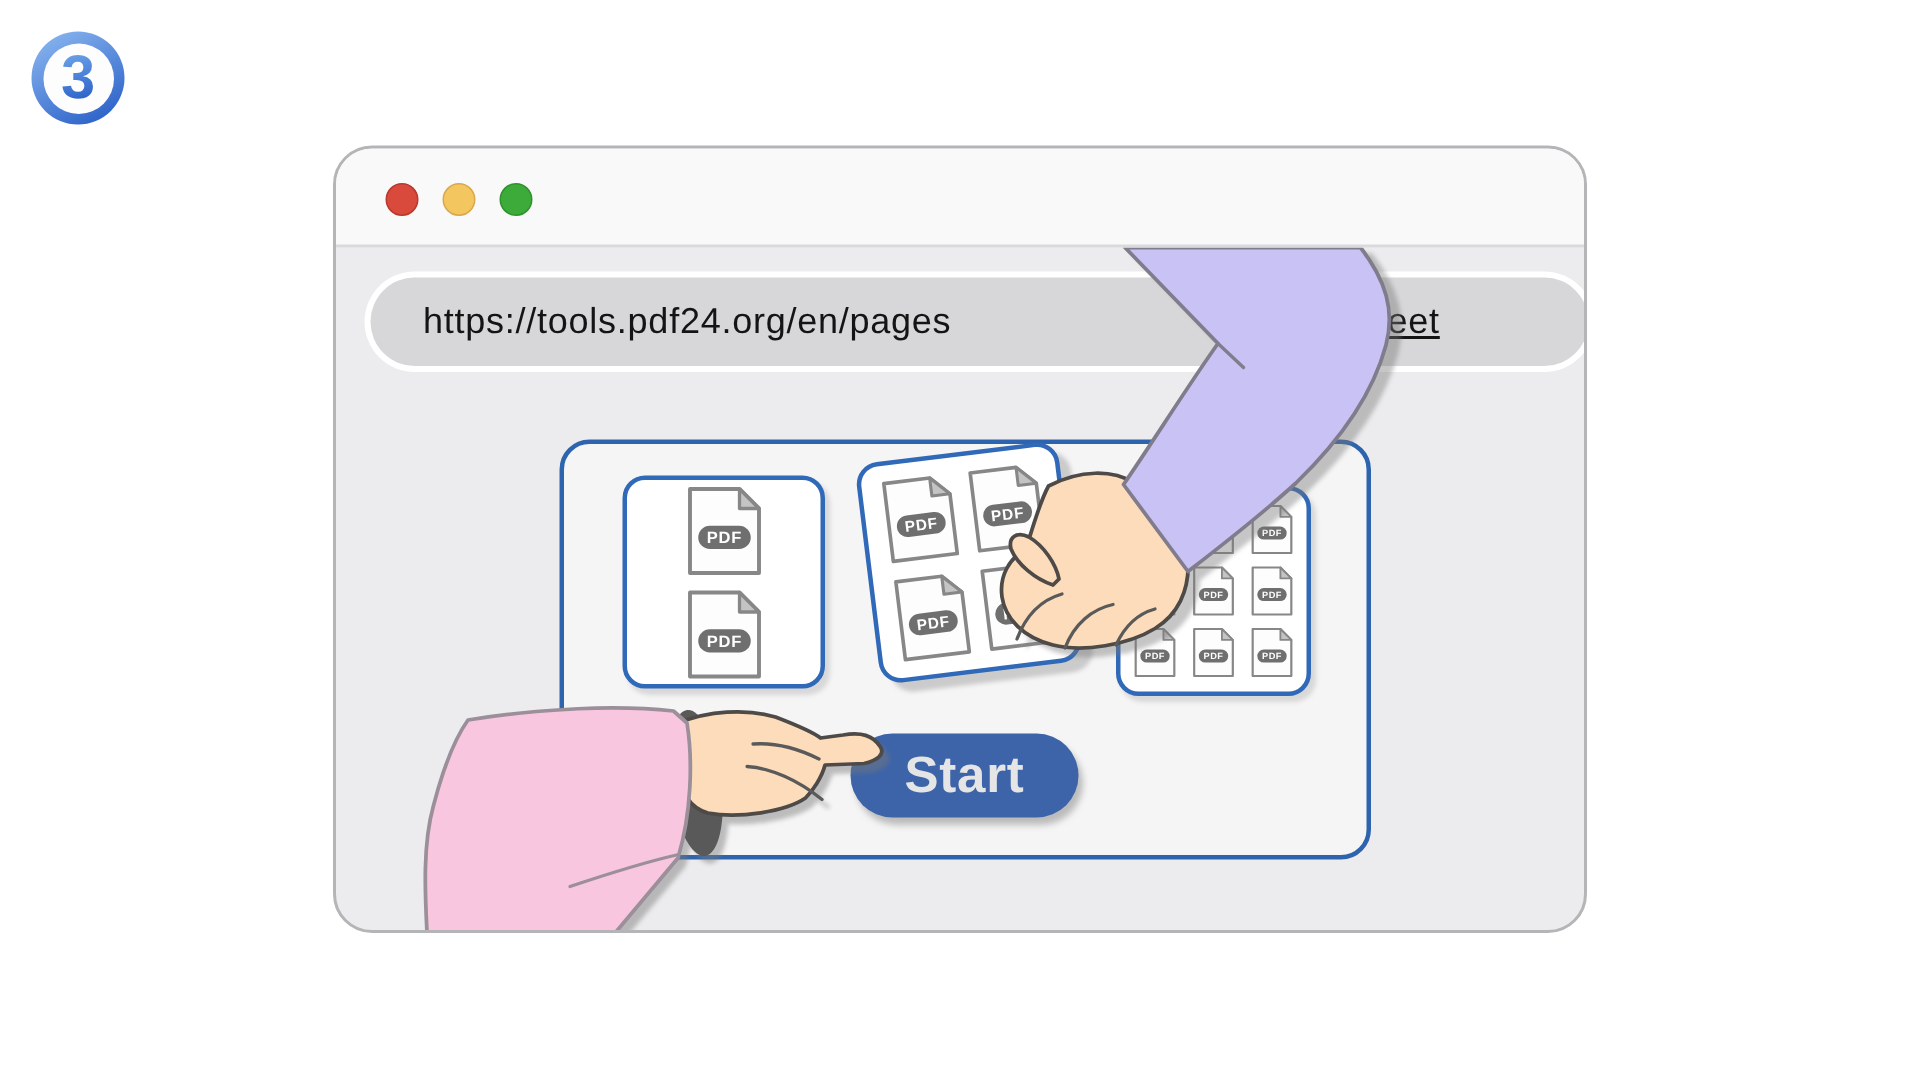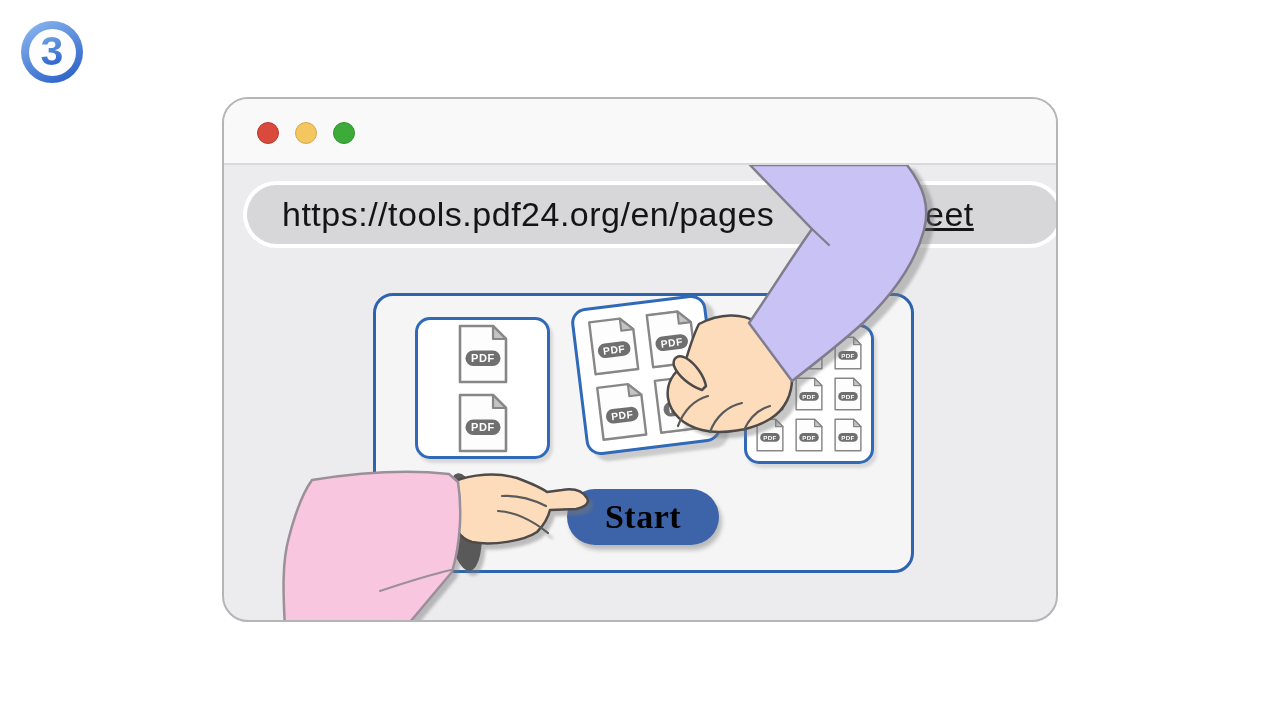--- a/index.html
+++ b/index.html
@@ -18,41 +18,41 @@
   .titlebar{position:absolute;left:0;top:0;width:100%;height:66px;background:#f9f9fa;
     border-bottom:2px solid #dadadc;z-index:10;box-sizing:border-box;}
   .light{position:absolute;top:23px;width:22px;height:22px;border-radius:50%;box-sizing:border-box;}
   .light.red{left:33px;background:#d9493c;border:1.5px solid #b8392d;}
   .light.yellow{left:71px;background:#f4c660;border:1.5px solid #d8a94c;}
   .light.green{left:109px;background:#3cab39;border:1.5px solid #2f922d;}
 
   
   .url-pill{position:absolute;left:23px;top:86px;width:812px;height:59px;background:#d7d7d9;border-radius:30px;
     box-shadow:0 0 0 4px #ffffff;z-index:1;}
-  .url-text{position:absolute;top:0;height:45px;line-height:59px;font-size:34px;color:#141414;letter-spacing:0.5px;white-space:nowrap;}
+  .url-text{position:absolute;top:0;height:45px;line-height:59px;font-size:24px;color:#141414;letter-spacing:0.5px;white-space:nowrap;}
   .url-left{left:35px;}
   .url-right{left:678px;text-decoration:underline;}
 
   
   .panel{position:absolute;left:149px;top:194px;width:541px;height:280px;background:#f5f5f6;
     border:3px solid #2e64ad;border-radius:20px;z-index:1;box-sizing:border-box;}
   .card{position:absolute;background:#ffffff;border:3px solid #3069b8;border-radius:15px;box-sizing:border-box;
     display:grid;place-content:center;box-shadow:3px 4px 3px rgba(150,150,150,0.30);}
   .card-single{left:191px;top:218px;width:135px;height:142px;grid-template-columns:auto;gap:9px;z-index:2;}
   .card-grid{left:520px;top:225px;width:130px;height:140px;grid-template-columns:auto auto auto;column-gap:11px;row-gap:7px;z-index:2;}
   .card-quad{left:354px;top:202px;width:136px;height:148px;grid-template-columns:auto auto;column-gap:11px;row-gap:10px;
     transform:rotate(-7deg);z-index:3;box-shadow:7px 7px 3px rgba(140,140,140,0.40);}
   .doc{display:block;}
   .doc-lg{width:50px;height:60px;}
   .doc-md{width:47px;height:56px;}
   .doc-sm{width:28px;height:34px;}
 
   
   .start-btn{position:absolute;left:343px;top:390px;width:152px;height:56px;border:none;border-radius:28px;
-    background:#3d64a9;color:#000000;font-family:Liberation Serif, serif;font-size:34px;font-weight:bold;
+    background:#3d64a9;color:#e5e5e5;font-family:Liberation Sans, sans-serif;font-size:34px;font-weight:bold;
     letter-spacing:0.5px;z-index:5;box-shadow:3px 5px 4px rgba(140,140,140,0.55);cursor:pointer;}
 
   
   .arm{position:absolute;left:0;top:0;width:836px;height:525px;pointer-events:none;}
   .arm-purple{z-index:4;filter:drop-shadow(7px 5px 1.5px rgba(120,120,120,0.42));}
   .arm-pink{z-index:6;filter:drop-shadow(4px 5px 1.5px rgba(120,120,120,0.45));}
 
   .defs-holder{position:absolute;width:0;height:0;overflow:hidden;}
 </style>
 </head>

